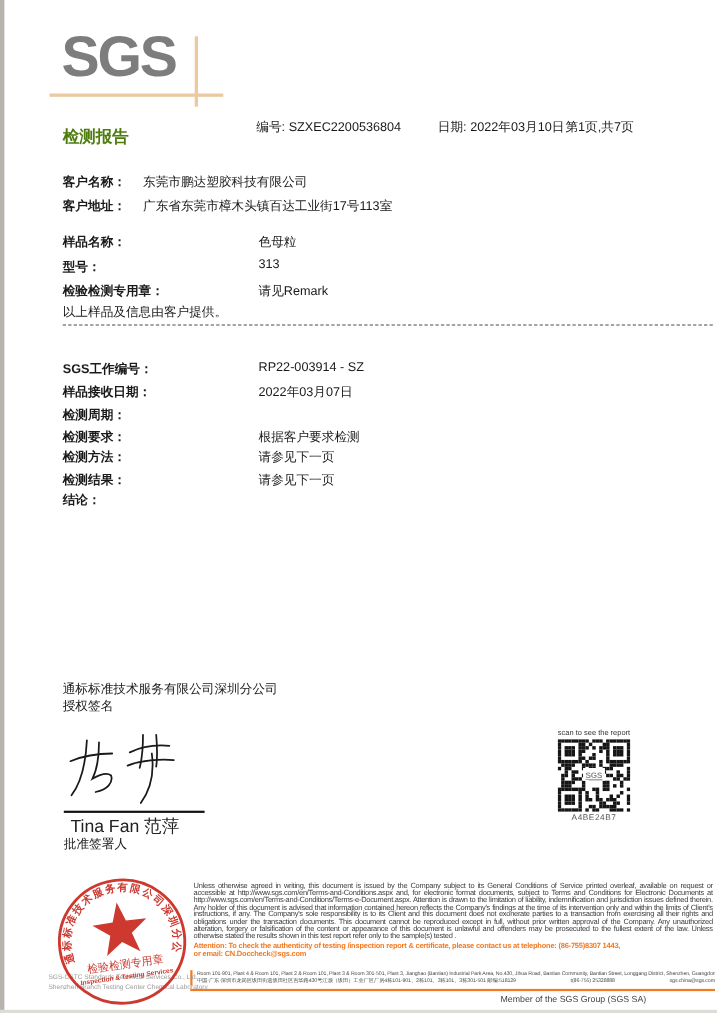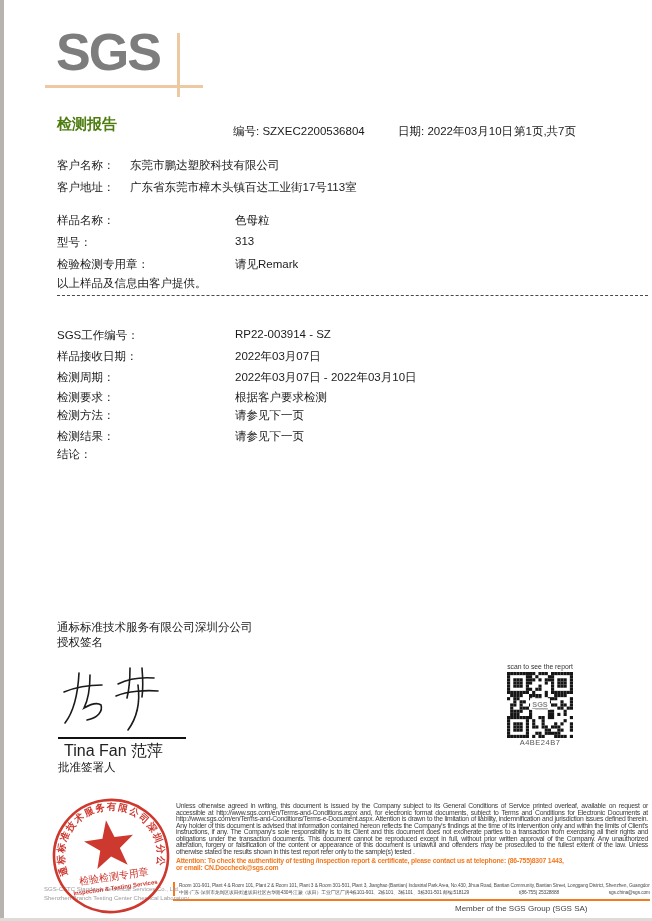--- a/index.html
+++ b/index.html
@@ -13,26 +13,26 @@
   .edge-left{left:0;top:0;width:4px;height:921px;background:#b7b4b0;}
   .edge-bottom{left:0;bottom:0;width:652px;height:3px;background:#dedcd9;}
 
   
   .logo-text{left:56px;top:26px;font-size:52px;font-weight:bold;color:#7d7d7d;letter-spacing:-2px;line-height:1;}
   .logo-hline{left:45px;top:85px;width:158px;height:3px;background:#ecc9a1;}
   .logo-vline{left:177px;top:33px;width:3px;height:64px;background:#ecc9a1;}
 
   
   .doc-title{left:57px;top:115px;font-size:15px;font-weight:bold;color:#4d7c0f;}
-  .hdr{top:124px;font-size:11.5px;color:#1a1a1a;white-space:nowrap;text-align:right;}
+  .hdr{top:108px;font-size:11.5px;color:#1a1a1a;white-space:nowrap;text-align:right;}
   .hdr-no{left:233px;} .hdr-date{left:398px;} .hdr-page{left:514px;}
 
   
   .row{position:absolute;left:57px;right:6px;height:15px;font-size:11.5px;color:#1a1a1a;}
-  .row .lbl{position:absolute;left:0;white-space:nowrap;}
+  .row .lbl{position:absolute;left:0;white-space:nowrap;font-weight:bold;}
   .row .val{position:absolute;white-space:nowrap;}
   .vx130{left:73px;} .vx235{left:178px;}
   .note{left:57px;font-size:11.5px;color:#1a1a1a;white-space:nowrap;}
   .dashline{left:57px;top:295px;width:591px;border-top:1.5px dashed #4a4a4a;}
   .val.para{white-space:normal;width:394px;line-height:16px;}
 
   
   .sig-company{left:57px;top:620px;font-size:11.5px;line-height:15px;color:#1a1a1a;}
   .sig-line{left:58px;top:737px;width:128px;height:2px;background:#111;}
   .sig-name{left:44px;top:741px;font-size:16px;margin-left:20px;}
@@ -99,21 +99,20 @@
 <div class="row" style="top:328px">
   <span class="lbl">SGS工作编号：</span>
   <span class="val vx235">RP22-003914 - SZ</span>
 </div>
 <div class="row" style="top:349px">
   <span class="lbl">样品接收日期：</span>
   <span class="val vx235">2022年03月07日</span>
 </div>
 <div class="row" style="top:370px">
   <span class="lbl">检测周期：</span>
-  <span class="val vx235">2022年03月07日 - 2022年03月10日</span>
 </div>
 <div class="row" style="top:390px">
   <span class="lbl">检测要求：</span>
   <span class="val vx235">根据客户要求检测</span>
 </div>
 <div class="row" style="top:408px">
   <span class="lbl">检测方法：</span>
   <span class="val vx235">请参见下一页</span>
 </div>
 <div class="row" style="top:429px">

